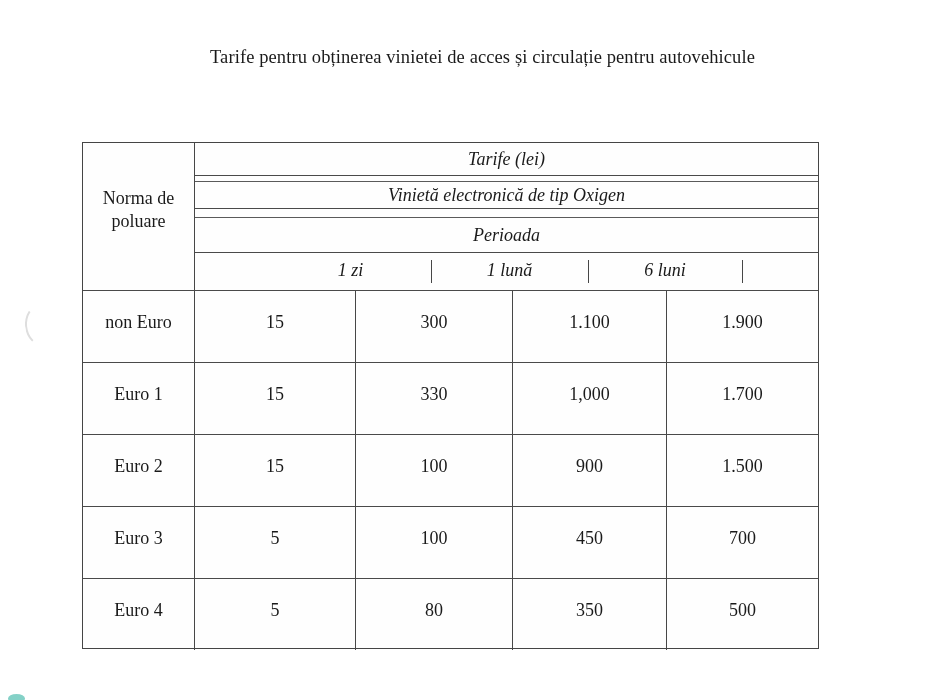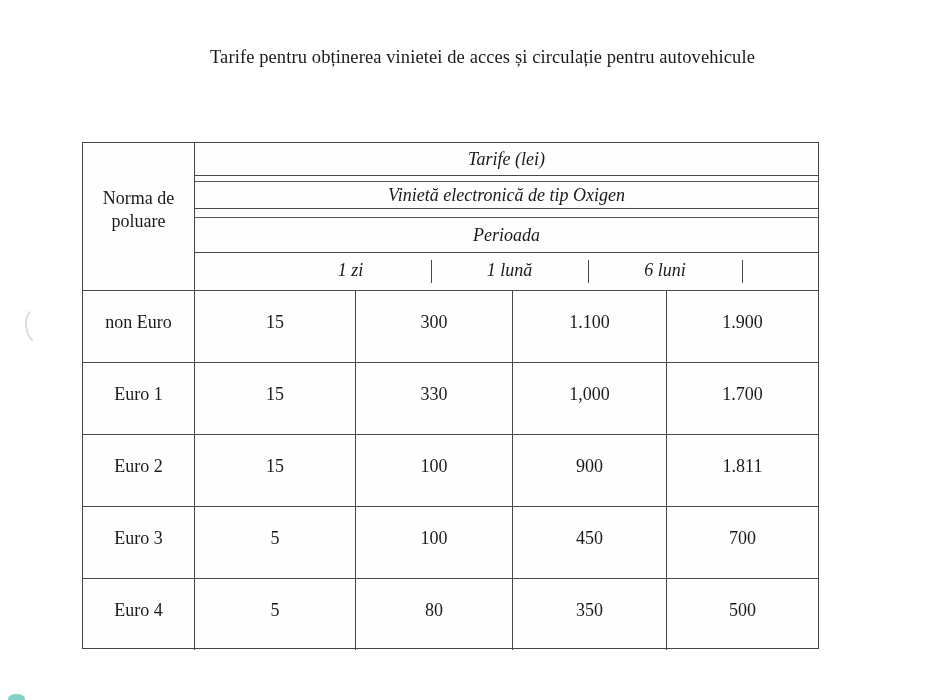--- a/index.html
+++ b/index.html
@@ -167,21 +167,21 @@
     <div class="cell cw3">330</div>
     <div class="cell cw4">1,000</div>
     <div class="cell cw5">1.700</div>
   </div>
 
   <div class="trow">
     <div class="cell cell-label">Euro 2</div>
     <div class="cell cw2">15</div>
     <div class="cell cw3">100</div>
     <div class="cell cw4">900</div>
-    <div class="cell cw5">1.811</div>
+    <div class="cell cw5">1.500</div>
   </div>
 
   <div class="trow">
     <div class="cell cell-label">Euro 3</div>
     <div class="cell cw2">5</div>
     <div class="cell cw3">100</div>
     <div class="cell cw4">450</div>
     <div class="cell cw5">700</div>
   </div>
 

